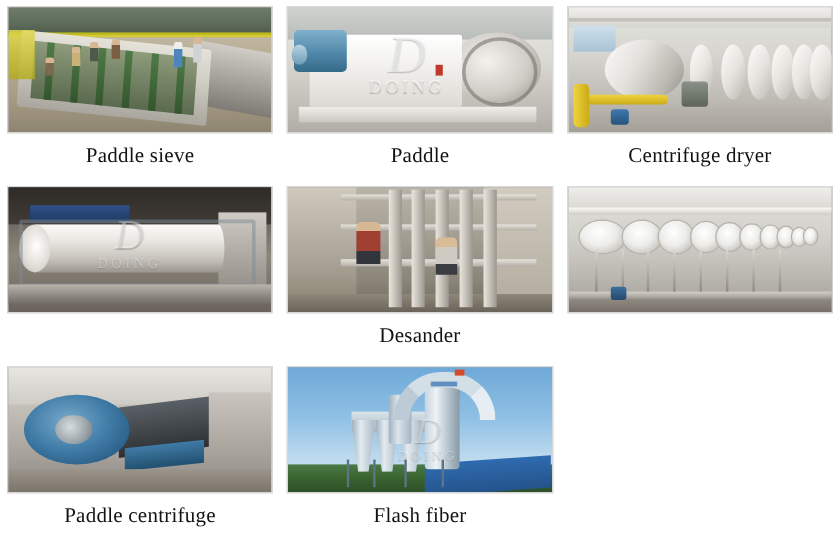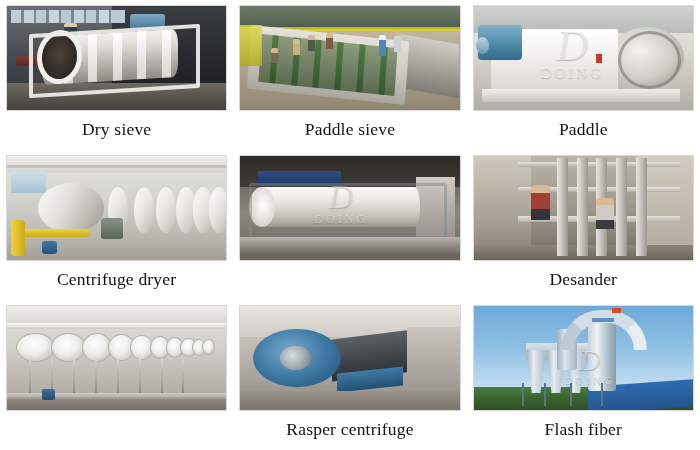--- a/index.html
+++ b/index.html
@@ -274,43 +274,20 @@
      background: linear-gradient(180deg,#dbe4ea,#a6b6c1); }
   .fd-stand { top:74%; height:22%; width:2px; background:#5d7484; }
   .fd-flag { left:63%; top:2%; width:4%; height:5%; background:#d84b2a; }
   .fd-blue-acc { left:54%; top:12%; width:10%; height:3%; background:#2f6bb0; opacity:.7; }
 </style>
 </head>
 <body>
 
 <div id="equipment-grid">
 
-  <div class="equipment-card">
-    <div class="photo-frame">
-      <div class="photo-canvas">
-        <div class="layer ds-bg"></div>
-        <div class="layer ds-darkwall"></div>
-        <div class="layer win-strip" style="top:4%;left:2%;width:52%;height:12%;"></div>
-        <div class="layer ds-floor"></div>
-        <div class="layer ds-red"></div>
-        <div class="layer ds-person"></div>
-        <div class="layer ds-motor"></div>
-        <div class="layer ds-drum">
-          <div class="layer ds-ring" style="left:16%"></div>
-          <div class="layer ds-ring" style="left:34%"></div>
-          <div class="layer ds-ring" style="left:52%"></div>
-          <div class="layer ds-ring" style="left:70%"></div>
-          <div class="layer ds-ring" style="left:88%"></div>
-        </div>
-        <div class="layer ds-open"></div>
-        <div class="layer ds-frame"></div>
-      </div>
-    </div>
-    <div class="caption">Dry sieve</div>
-  </div>
 
   <div class="equipment-card">
     <div class="photo-frame">
       <div class="photo-canvas">
         <div class="layer pw-ground"></div>
         <div class="layer pw-roof"></div>
         <div class="layer pw-roofbeam"></div>
         <div class="layer pw-convey"></div>
         <div class="layer pw-trough"></div>
         <div class="layer pw-inner">
@@ -457,21 +434,21 @@
         <div class="layer pc-bg"></div>
         <div class="layer pc-wall"></div>
         <div class="layer pc-right"></div>
         <div class="layer pc-belt"></div>
         <div class="layer pc-blue2"></div>
         <div class="layer pc-drum"></div>
         <div class="layer pc-hub"></div>
         <div class="layer pc-ground"></div>
       </div>
     </div>
-    <div class="caption">Rasper centrifuge</div>
+    <div class="caption">Paddle centrifuge</div>
   </div>
 
   <div class="equipment-card">
     <div class="photo-frame">
       <div class="photo-canvas">
         <div class="layer fd-sky"></div>
         <div class="layer fd-trees"></div>
         <div class="layer fd-tarp"></div>
         <div class="layer fd-cycbox"></div>
         <div class="layer fd-cyc" style="left:24%"></div>

